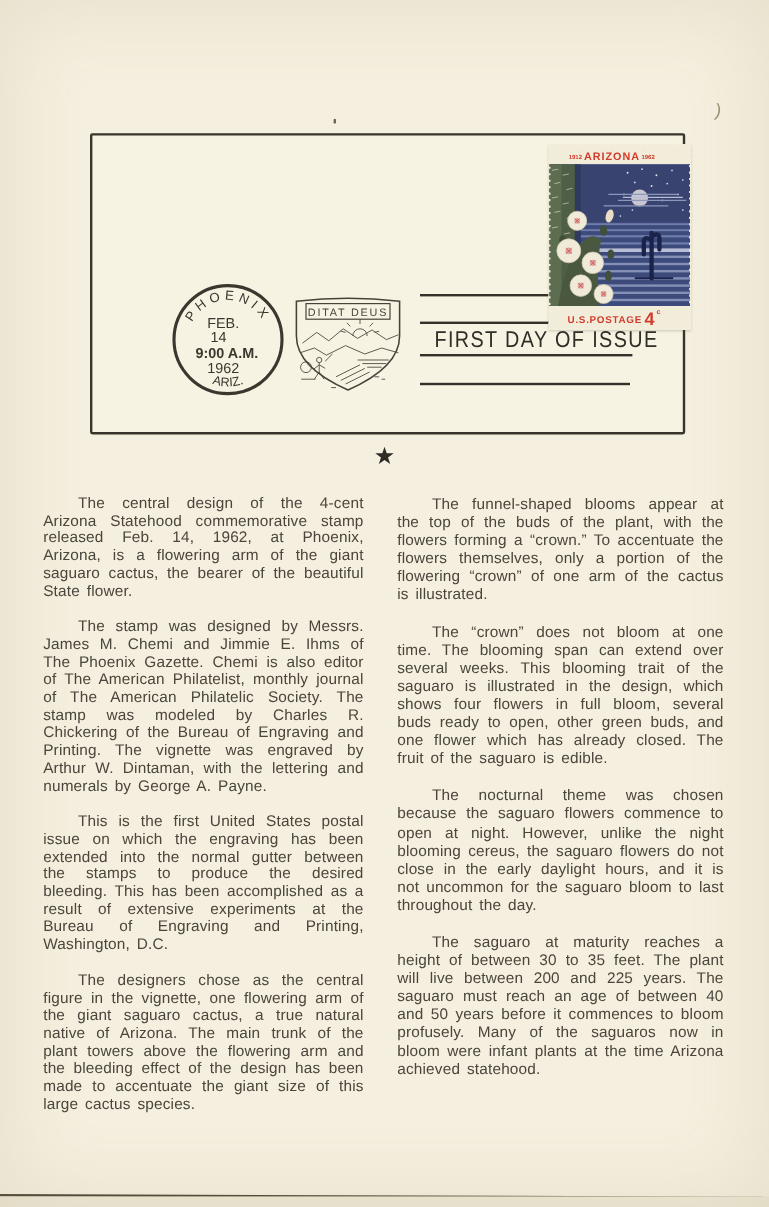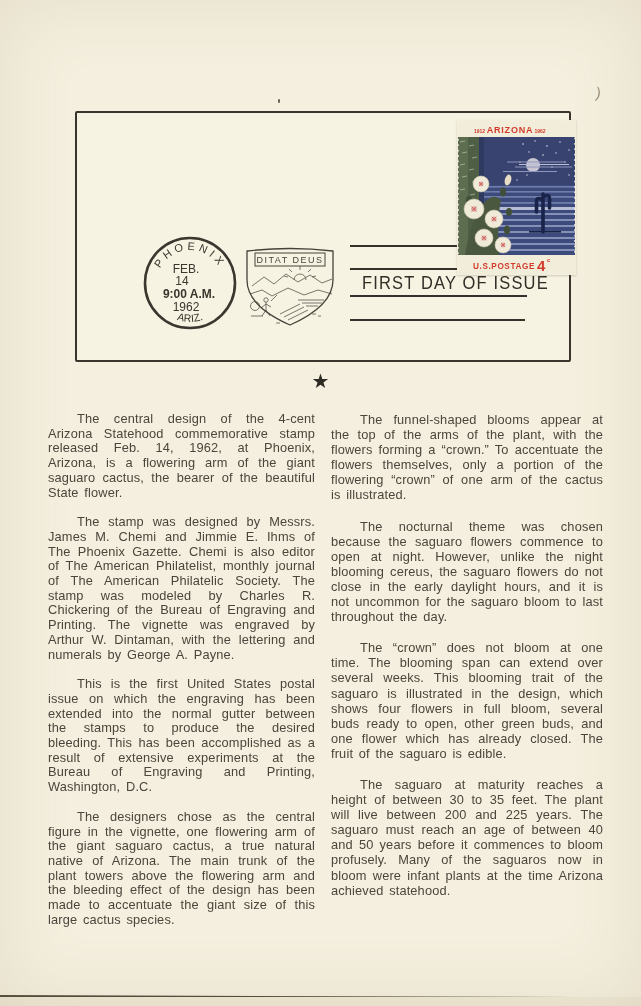--- a/index.html
+++ b/index.html
@@ -41,21 +41,21 @@
     filter:drop-shadow(0 1px 1px rgba(90,80,60,.25));
   }
   svg text{font-family:"Liberation Sans",sans-serif;}
   
   .star{
     position:absolute;left:0;top:371px;width:641px;text-align:center;
     font-size:20px;color:#2e2a24;line-height:20px;
   }
   
   .col{position:absolute;top:412px;}
-  .col-left{left:48px;width:267px;}
+  .col-left{left:36px;width:267px;}
   .col-right{left:331px;width:272px;}
   .col p{
     margin:0 0 15px 0;
     font-size:12.8px;line-height:14.7px;
     text-align:justify;text-indent:29px;
     letter-spacing:.15px;word-spacing:2px;
     color:#4b453c;
   }
   .col-right p{line-height:15.1px;margin-bottom:16px;}
   
@@ -236,21 +236,21 @@
   <div class="star">★</div>
 
   <div class="col col-left">
     <p>The central design of the 4-cent Arizona Statehood commemorative stamp released Feb. 14, 1962, at Phoenix, Arizona, is a flowering arm of the giant saguaro cactus, the bearer of the beautiful State flower.</p>
     <p>The stamp was designed by Messrs. James M. Chemi and Jimmie E. Ihms of The Phoenix Gazette. Chemi is also editor of The American Philatelist, monthly journal of The American Philatelic Society. The stamp was modeled by Charles R. Chickering of the Bureau of Engraving and Printing.  The vignette was engraved by Arthur W. Dintaman, with the lettering and numerals by George A. Payne.</p>
     <p>This is the first United States postal issue on which the engraving has been extended into the normal gutter between the stamps to produce the desired bleeding. This has been accomplished as a result of extensive experiments at the Bureau of Engraving and Printing, Washington, D.C.</p>
     <p>The designers chose as the central figure in the vignette, one flowering arm of the giant saguaro cactus, a true natural native of Arizona.  The main trunk of the plant towers above the flowering arm and the bleeding effect of the design has been made to accentuate the giant size of this large cactus species.</p>
   </div>
 
   <div class="col col-right">
-    <p>The funnel-shaped blooms appear at the top of the arms of the plant, with the flowers forming a “crown.” To accentuate the flowers themselves, only a portion of the flowering “crown” of one arm of the cactus is illustrated.</p>
+    <p>The funnel-shaped blooms appear at the top of the buds of the plant, with the flowers forming a “crown.” To accentuate the flowers themselves, only a portion of the flowering “crown” of one arm of the cactus is illustrated.</p>
+    <p>The “crown” does not bloom at one time.  The blooming span can extend over several weeks.  This blooming trait of the saguaro is illustrated in the design, which shows four flowers in full bloom, several buds ready to open, other green buds, and one flower which has already closed.  The fruit of the saguaro is edible.</p>
     <p>The nocturnal theme was chosen because the saguaro flowers commence to open at night.  However, unlike the night blooming cereus, the saguaro flowers do not close in the early daylight hours, and it is not uncommon for the saguaro bloom to last throughout the day.</p>
-    <p>The “crown” does not bloom at one time.  The blooming span can extend over several weeks.  This blooming trait of the saguaro is illustrated in the design, which shows four flowers in full bloom, several buds ready to open, other green buds, and one flower which has already closed.  The fruit of the saguaro is edible.</p>
     <p>The saguaro at maturity reaches a height of between 30 to 35 feet.  The plant will live between 200 and 225 years.  The saguaro must reach an age of between 40 and 50 years before it commences to bloom profusely.  Many of the saguaros now in bloom were infant plants at the time Arizona achieved statehood.</p>
   </div>
 
   <div class="bottom-edge"></div>
   <div class="below-edge"></div>
 </div>
 
 </body></html>

